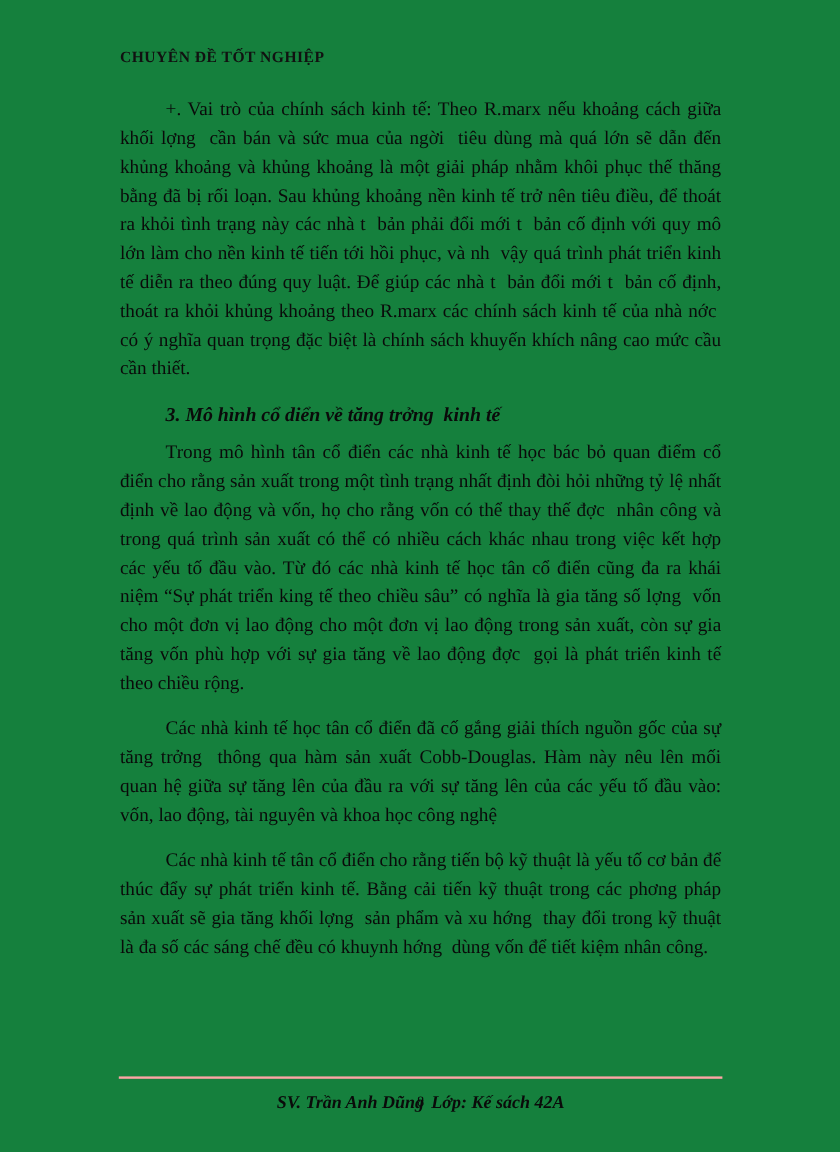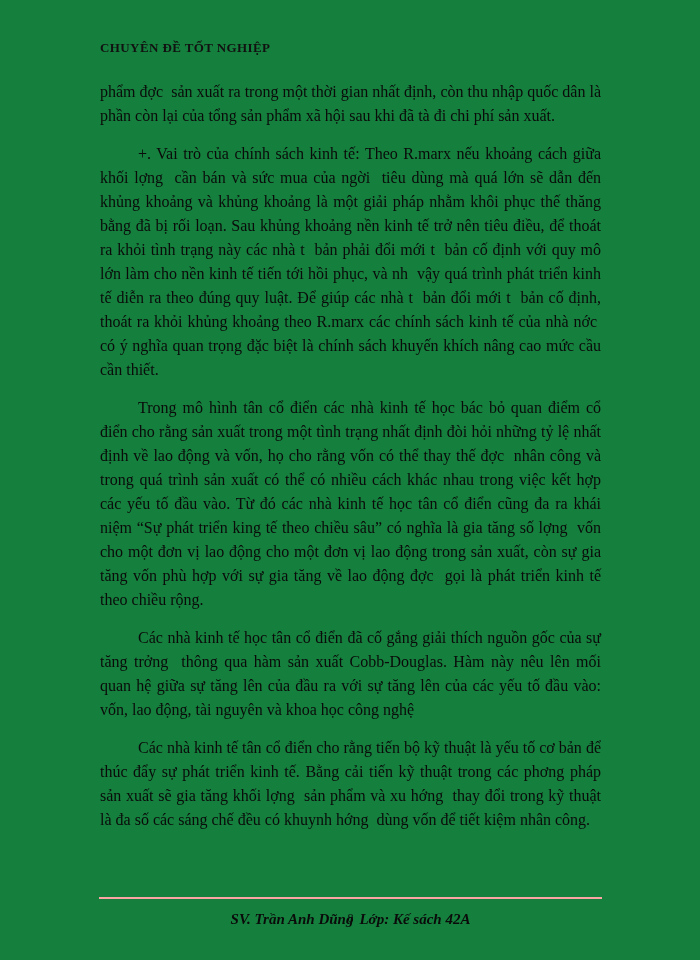--- a/index.html
+++ b/index.html
@@ -78,24 +78,24 @@
 </style>
 </head>
 <body>
 
 <div class="page">
 
   <div class="running-header">CHUYÊN ĐỀ TỐT NGHIỆP</div>
 
   <div class="body-column">
 
-    <p class="para no-indent">phẩm đợc&nbsp; sản xuất ra trong một thời gian nhất định, còn thu nhập quốc dân là phần còn lại của tổng sản phẩm xã hội sau khi đã tà đi chi phí sản xuất.</p>
 
     <p class="para">+. Vai trò của chính sách kinh tế: Theo R.marx nếu khoảng cách giữa khối lợng&nbsp; cần bán và sức mua của ngời&nbsp; tiêu dùng mà quá lớn sẽ dẫn đến khủng khoảng và khủng khoảng là một giải pháp nhằm khôi phục thế thăng bằng đã bị rối loạn. Sau khủng khoảng nền kinh tế trở nên tiêu điều, để thoát ra khỏi tình trạng này các nhà t&nbsp; bản phải đổi mới t&nbsp; bản cố định với quy mô lớn làm cho nền kinh tế tiến tới hồi phục, và nh&nbsp; vậy quá trình phát triển kinh tế diễn ra theo đúng quy luật. Để giúp các nhà t&nbsp; bản đổi mới t&nbsp; bản cố định, thoát ra khỏi khủng khoảng theo R.marx các chính sách kinh tế của nhà nớc&nbsp; có ý nghĩa quan trọng đặc biệt là chính sách khuyến khích nâng cao mức cầu cần thiết.</p>
 
+    <h3 class="section-heading">3. Mô hình cổ diển về tăng trởng&nbsp; kinh tế</h3>
 
     <p class="para">Trong mô hình tân cổ điển các nhà kinh tế học bác bỏ quan điểm cổ điển cho rằng sản xuất trong một tình trạng nhất định đòi hỏi những tỷ lệ nhất định về lao động và vốn, họ cho rằng vốn có thể thay thế đợc&nbsp; nhân công và trong quá trình sản xuất có thể có nhiều cách khác nhau trong việc kết hợp các yếu tố đầu vào. Từ đó các nhà kinh tế học tân cổ điển cũng đa ra khái niệm “Sự phát triển king tế theo chiều sâu” có nghĩa là gia tăng số lợng&nbsp; vốn cho một đơn vị lao động cho một đơn vị lao động trong sản xuất, còn sự gia tăng vốn phù hợp với sự gia tăng về lao động đợc&nbsp; gọi là phát triển kinh tế theo chiều rộng.</p>
 
     <p class="para">Các nhà kinh tế học tân cổ điển đã cố gắng giải thích nguồn gốc của sự tăng trởng&nbsp; thông qua hàm sản xuất Cobb-Douglas. Hàm này nêu lên mối quan hệ giữa sự tăng lên của đầu ra với sự tăng lên của các yếu tố đầu vào: vốn, lao động, tài nguyên và khoa học công nghệ</p>
 
     <p class="para">Các nhà kinh tế tân cổ điển cho rằng tiến bộ kỹ thuật là yếu tố cơ bản để thúc đẩy sự phát triển kinh tế. Bằng cải tiến kỹ thuật trong các phơng pháp sản xuất sẽ gia tăng khối lợng&nbsp; sản phẩm và xu hớng&nbsp; thay đổi trong kỹ thuật là đa số các sáng chế đều có khuynh hớng&nbsp; dùng vốn để tiết kiệm nhân công.</p>
 
   </div>
 
   <div class="page-footer">

